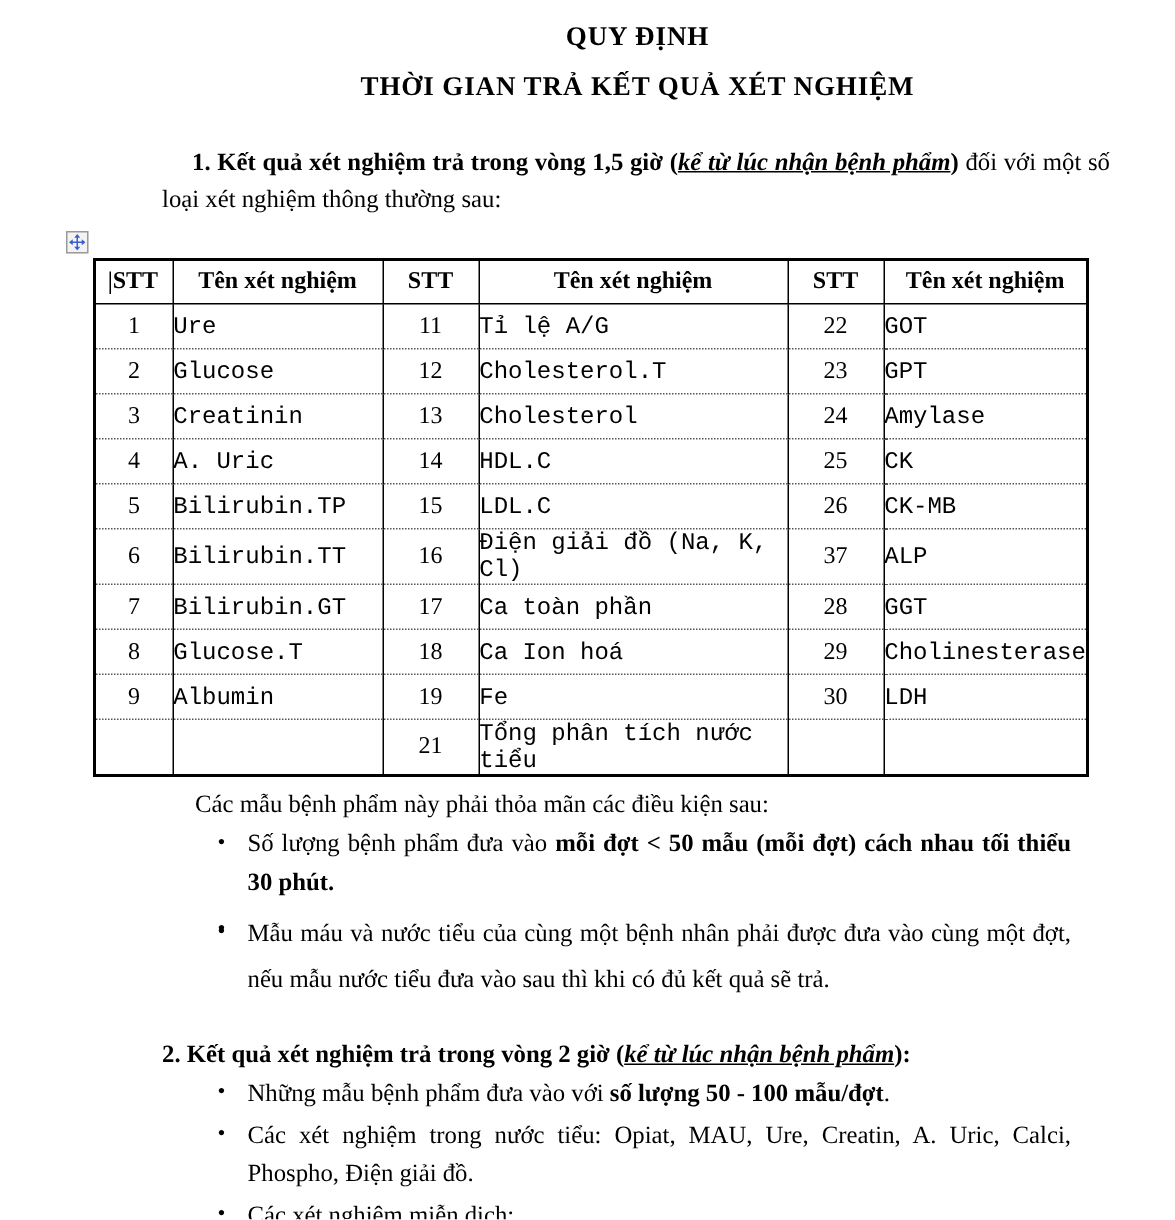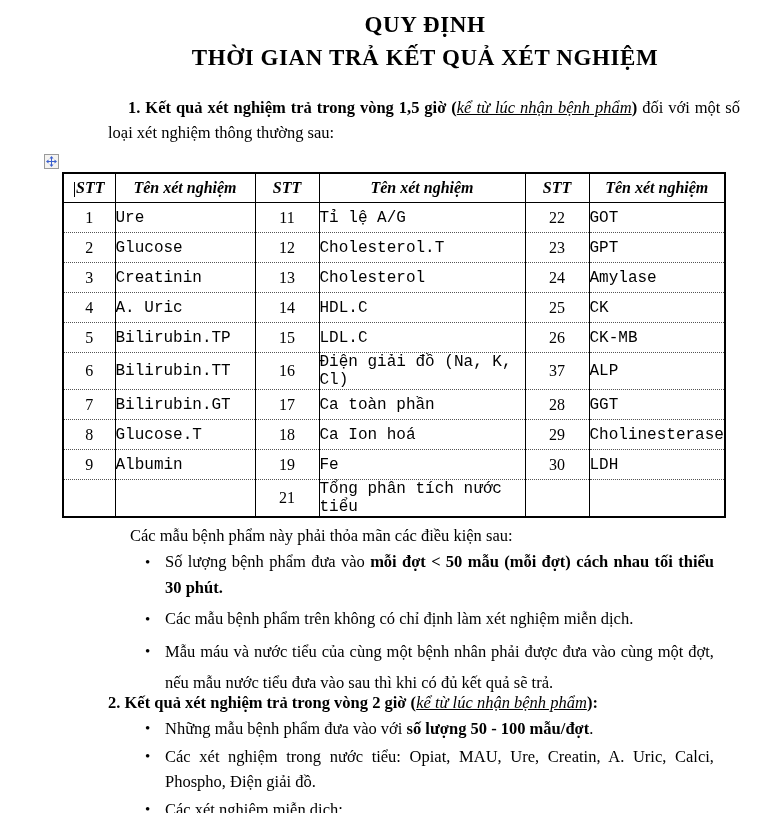--- a/index.html
+++ b/index.html
@@ -7,48 +7,47 @@
     position:relative;
     width:783px;height:813px;
     background:#ffffff;
     color:#000;
     font-family:"Liberation Serif","DejaVu Serif",serif;
     overflow:hidden;
   }
   
   .title-block{
     position:absolute;top:8px;left:100px;width:650px;
-    text-align:center;font-weight:bold;font-size:23px;line-height:33px;
+    text-align:center;font-weight:bold;font-size:18px;line-height:33px;
     letter-spacing:0.6px;
   }
   
   .para1{
     position:absolute;top:95px;left:108px;width:632px;
     font-size:16.5px;line-height:25px;text-align:justify;text-indent:20px;
   }
   .b{font-weight:bold;margin-top:34px;}
-  .biu{font-weight:normal;font-style:italic;text-decoration:underline;}
+  .biu{font-weight:bold;font-style:italic;text-decoration:underline;}
   
   .table-handle{
     position:absolute;left:44px;top:154px;width:15px;height:15px;
     background:#f4f3f1;border:1px solid #9a9a9a;box-sizing:border-box;
     display:flex;align-items:center;justify-content:center;cursor:move;
   }
   
   table.tests{
     position:absolute;left:62px;top:172px;
     border-collapse:collapse;table-layout:fixed;
     border:2px solid #000;
     font-size:16px;
   }
   table.tests th{
     height:28px;font-weight:bold;text-align:center;padding:0;
     border-left:1px solid #000;border-right:1px solid #000;
     border-bottom:1px solid #000;
-    font-style:italic;
   }
   table.tests td{
     height:29px;padding:0;
     border-left:1px solid #000;border-right:1px solid #000;
     border-top:1px dotted #555;
   }
   td.stt{text-align:center;}
   td.name{text-align:left;padding-left:8px;font-family:Liberation Mono, monospace;}
   .caret{display:inline-block;width:1px;height:15px;background:#000;
          vertical-align:middle;margin-right:1px;}
@@ -200,21 +199,21 @@
           <td class="stt"></td>
           <td class="name"></td>
         </tr>
       </tbody>
   </table>
 
   <div class="intro">Các mẫu bệnh phẩm này phải thỏa mãn các điều kiện sau:</div>
 
   <ul class="blist list1">
     <li class="li-a"><span class="bullet">•</span><span>Số lượng bệnh phẩm đưa vào </span><span class="b">mỗi đợt &lt; 50 mẫu  (mỗi đợt) cách nhau tối thiểu 30 phút.</span></li>
-    <li class="li-b"><span class="bullet">•</span><span>Các mẫu bệnh phẩm  trên không có chỉ định làm xét nghiệm miễn dịch.</span></li>
+    <li class="li-b"><span class="bullet">•</span></li>
     <li class="li-c"><span class="bullet">•</span><span>Mẫu máu và nước tiểu của cùng một bệnh nhân phải được đưa vào cùng một đợt, nếu mẫu nước tiểu đưa vào sau thì khi có đủ kết quả sẽ trả.</span></li>
   </ul>
 
   <div class="h2"><span>2. Kết quả xét nghiệm trả trong vòng 2 giờ (</span><span class="biu">kể từ lúc nhận bệnh phẩm</span><span>):</span></div>
 
   <ul class="blist list2">
     <li><span class="bullet">•</span><span>Những mẫu bệnh phẩm đưa vào với </span><span class="b">số lượng 50 - 100 mẫu/đợt</span><span>.</span></li>
     <li class="li-just"><span class="bullet">•</span><span>Các xét nghiệm trong nước tiểu: Opiat, MAU, Ure, Creatin, A. Uric, Calci, Phospho, Điện giải đồ.</span></li>
     <li><span class="bullet">•</span><span>Các xét nghiệm miễn dịch:</span></li>
   </ul>

